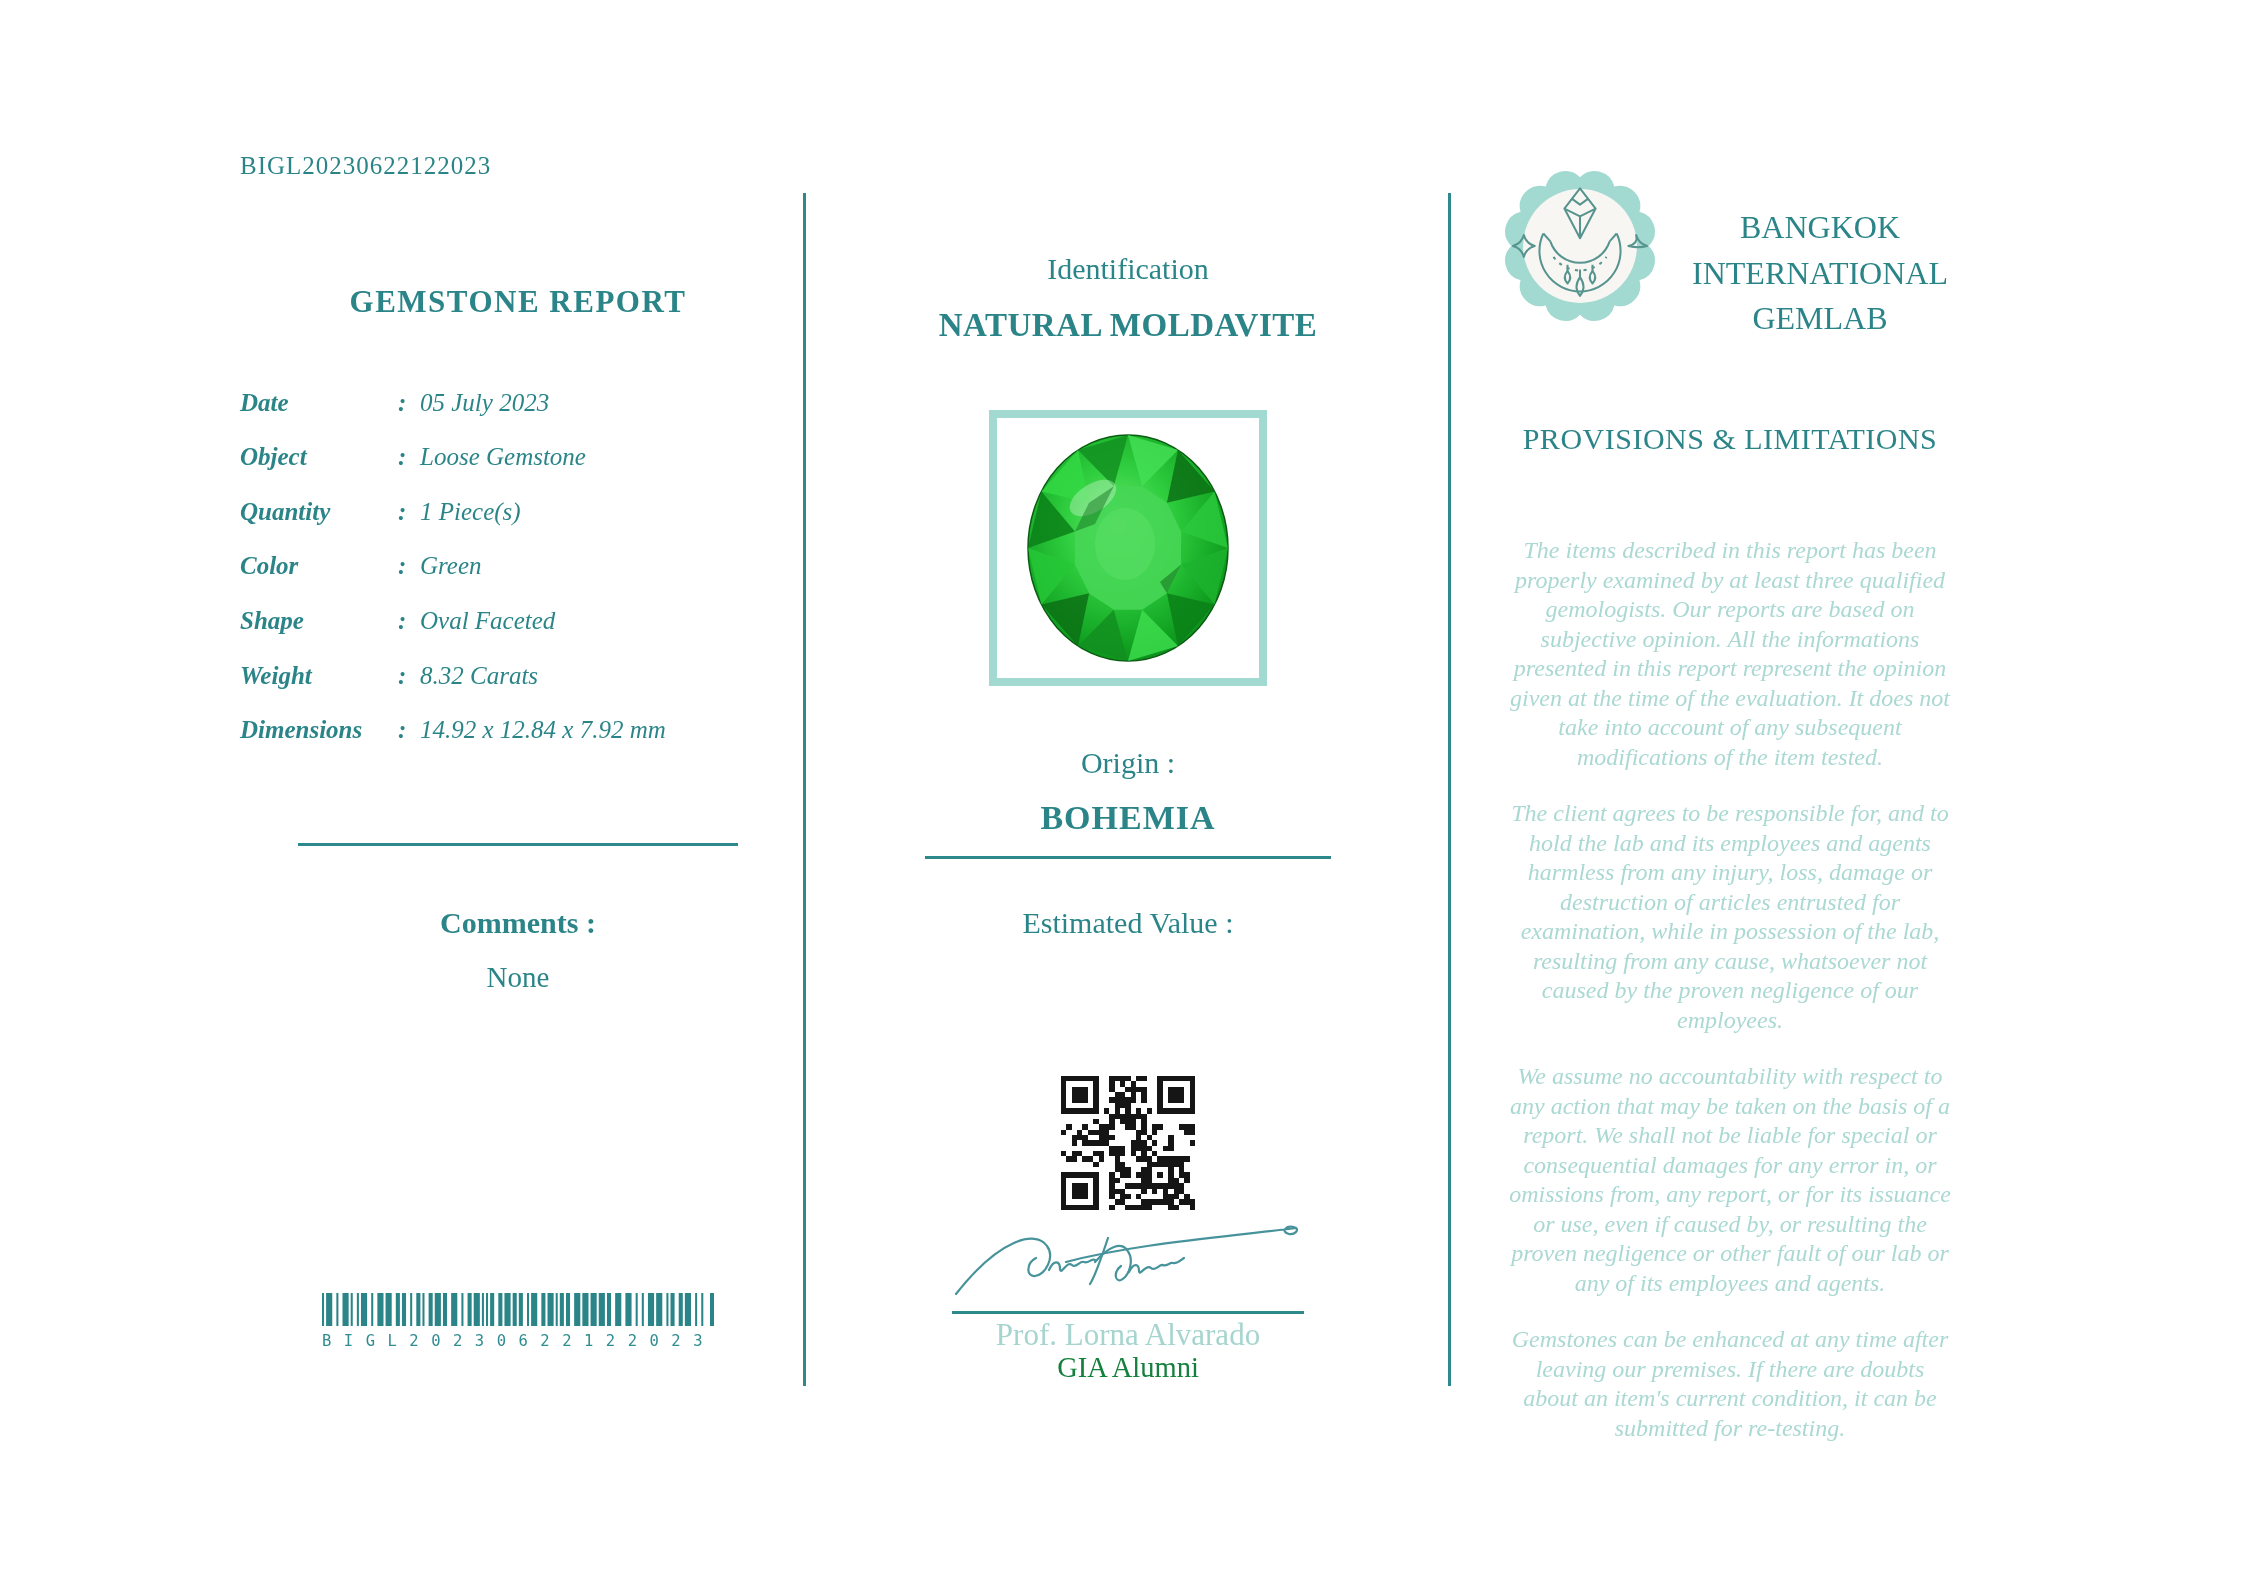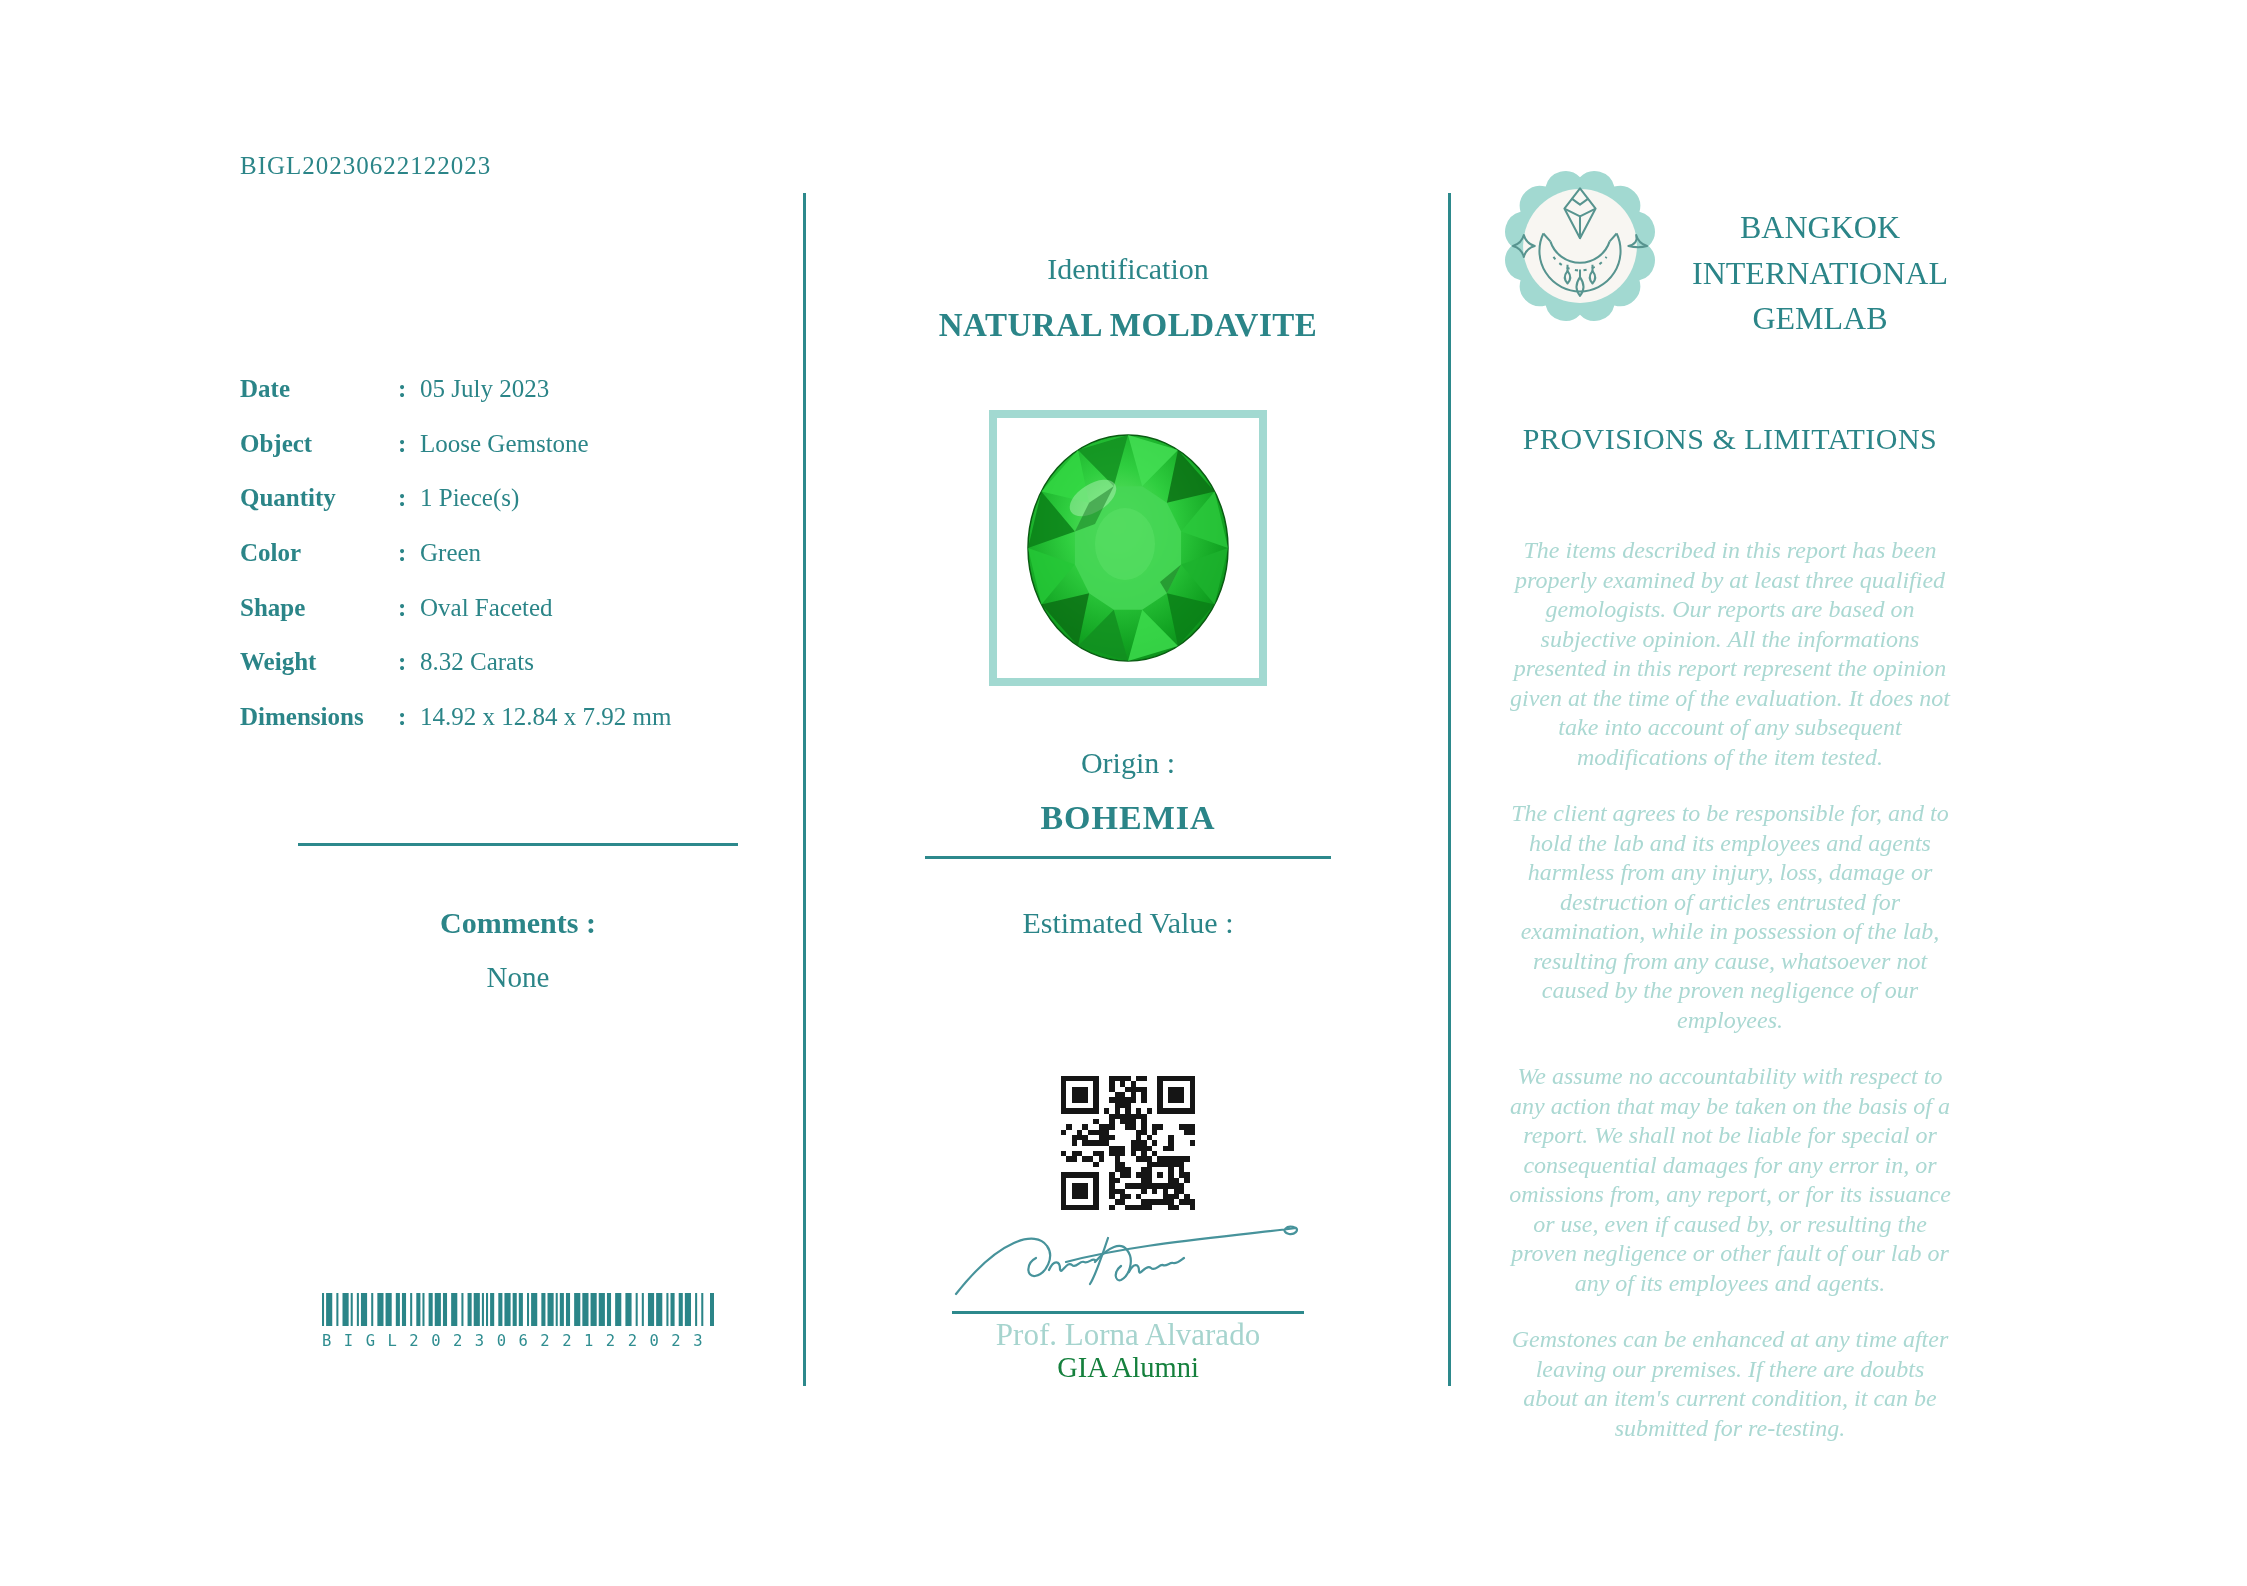--- a/index.html
+++ b/index.html
@@ -11,21 +11,21 @@
     color:#2b8588;
     overflow:hidden;
   }
   
   .vdivider{position:absolute;top:193px;height:1193px;width:3px;background:#2d898c;}
   
   .left-col{position:absolute;left:240px;top:0;width:556px;height:1264px;}
   .report-number{position:absolute;top:152px;left:0;font-size:25px;letter-spacing:1px;color:#2b8588;}
   .report-title{position:absolute;top:284px;width:100%;font-size:31px;font-weight:bold;letter-spacing:1.5px;text-align:center;}
   .fields{position:absolute;top:362px;left:0;width:100%;}
-  .field-row{display:flex;align-items:center;height:54.6px;font-size:25px;}
+  .field-row{display:flex;align-items:flex-end;height:54.6px;font-size:25px;font-style:italic;}
   .field-label{width:158px;font-weight:bold;}
   .field-colon{width:22px;font-weight:bold;}
   .field-value{flex:1;}
   .hrule{position:absolute;height:2.5px;background:#2d898c;}
   .comments-label{position:absolute;top:906px;width:100%;text-align:center;font-weight:bold;font-size:30px;}
   .comments-value{position:absolute;top:961px;width:100%;text-align:center;font-size:29px;}
   .barcode-wrap{position:absolute;top:1293px;left:82px;width:392px;}
   .barcode-text{margin-top:2px;text-align:center;font-family:"DejaVu Sans Mono","Liberation Mono",monospace;
     font-size:15.5px;letter-spacing:12.5px;color:#2f8d90;white-space:nowrap;}
   
@@ -55,20 +55,21 @@
 </head>
 <body>
 
 <div class="page">
 
   <div class="vdivider" style="left:803px"></div>
   <div class="vdivider" style="left:1448px"></div>
 
   <div class="left-col">
     <div class="report-number">BIGL20230622122023</div>
+    <div class="report-title">GEMSTONE REPORT</div>
 
     <div class="fields">
       <div class="field-row">
         <span class="field-label">Date</span>
         <span class="field-colon">:</span>
         <span class="field-value">05 July 2023</span>
       </div>
       <div class="field-row">
         <span class="field-label">Object</span>
         <span class="field-colon">:</span>

